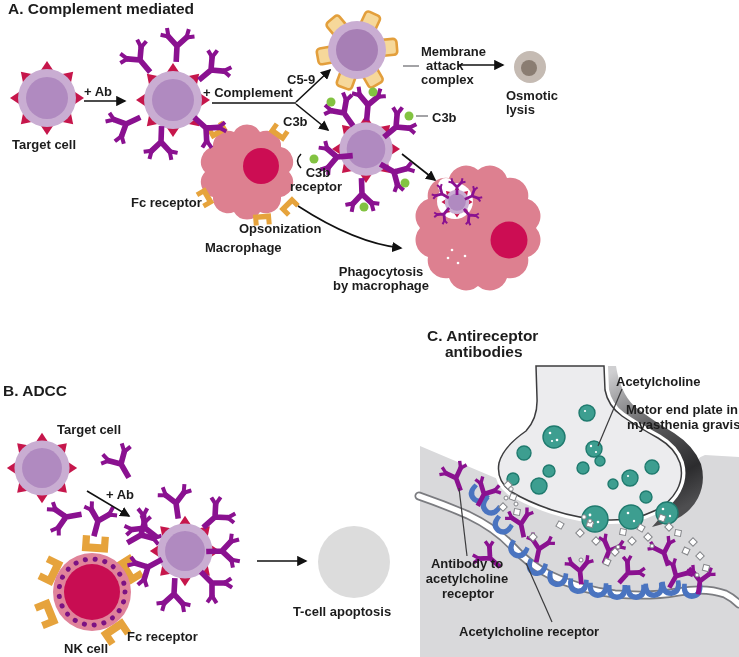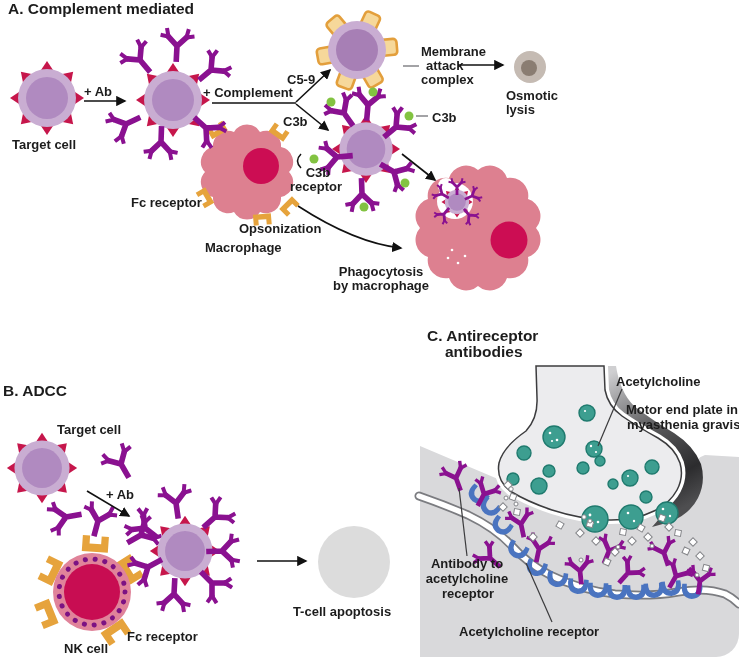--- a/index.html
+++ b/index.html
@@ -1,17 +1,17 @@
 <!DOCTYPE html>
 <html><head>
 <meta charset="utf-8">
 <style>
   html,body{margin:0;padding:0;background:#fff;}
   #fig{position:relative;width:739px;height:657px;background:#fff;overflow:hidden;
-       font-family:"Liberation Sans",sans-serif;border-radius:23px;}
+       font-family:"Liberation Sans",sans-serif;}
   svg text{font-family:"Liberation Sans",sans-serif;font-weight:700;fill:#1c1c1c;}
   .t15{font-size:15.5px;}
   .t13{font-size:13px;}
   .mid{text-anchor:middle;}
   .arrow{stroke:#111;stroke-width:1.6;fill:none;}
   .leader{stroke:#3a3a3c;stroke-width:1.2;fill:none;}
   .dash{stroke:#8d8d90;stroke-width:1.6;fill:none;}
   .ves{fill:#3d9e90;stroke:#1f7a6e;stroke-width:1.4;}
   .speck{fill:#ffffff;}
 </style>

